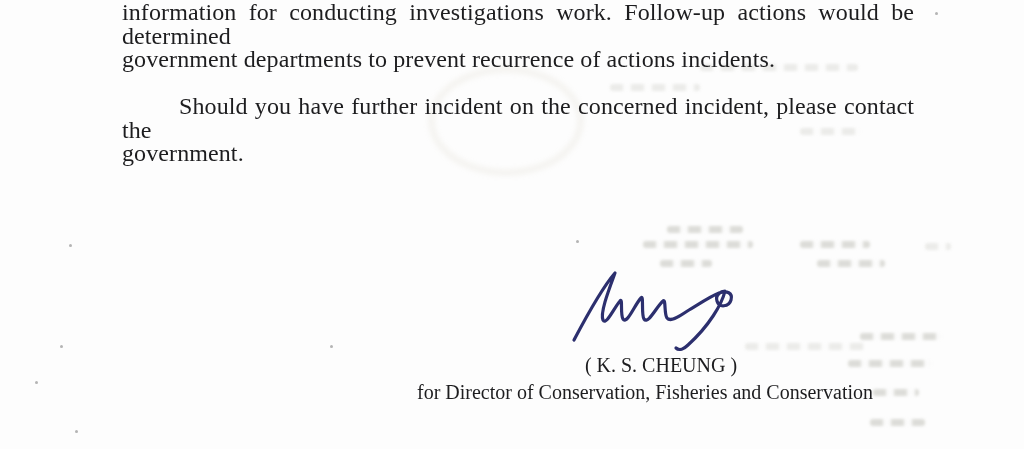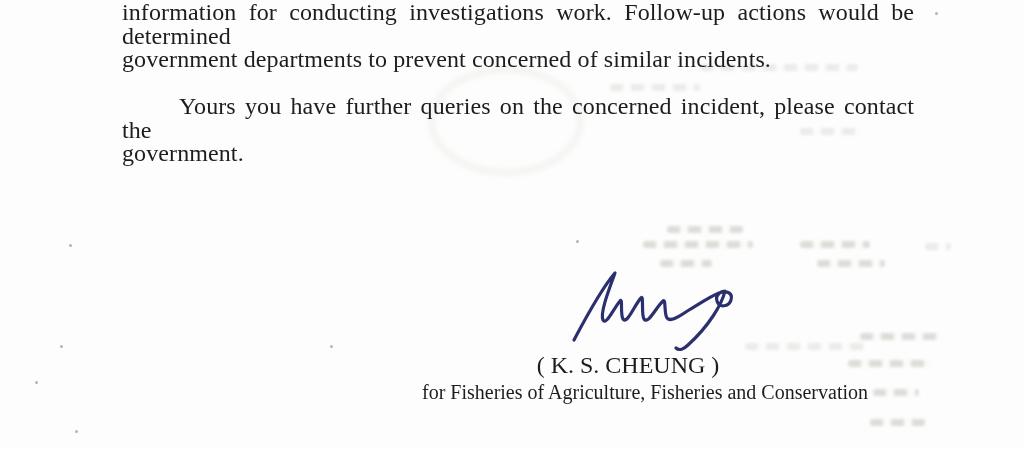--- a/index.html
+++ b/index.html
@@ -22,22 +22,22 @@
   .ln{white-space:normal;}
   .just{text-align:justify;text-align-last:justify;}
   .indent{text-indent:57px;}
   
   .closing{
     position:absolute;left:568px;top:200px;
     font-size:20px;line-height:24px;
   }
   .sig-svg{position:absolute;left:560px;top:264px;}
   .sig-name{
-    position:absolute;left:303px;top:353px;width:650px;
-    text-align:center;font-size:24px;line-height:24px;
+    position:absolute;left:336px;top:353px;width:650px;
+    text-align:center;font-size:20px;line-height:24px;
   }
   .sig-title{
     position:absolute;left:320px;top:380px;width:650px;
     text-align:center;font-size:20px;line-height:24px;
   }
   
   .ghost{
     position:absolute;height:7px;border-radius:3px;
     background:repeating-linear-gradient(90deg,
       rgba(146,146,132,0.30) 0px,rgba(146,146,132,0.30) 13px,
@@ -83,25 +83,25 @@
   <div class="speck" style="left:69px;top:244px;"></div>
   <div class="speck" style="left:60px;top:345px;"></div>
   <div class="speck" style="left:35px;top:381px;"></div>
   <div class="speck" style="left:75px;top:430px;"></div>
   <div class="speck" style="left:330px;top:345px;"></div>
   <div class="speck" style="left:576px;top:240px;"></div>
   <div class="speck" style="left:935px;top:12px;"></div>
 
   <div class="para p1">
     <div class="ln just">information for conducting investigations work.  Follow-up actions would be determined</div>
-    <div class="ln">government departments to prevent concerned of similar incidents.</div>
+    <div class="ln">government departments to prevent recurrence of actions incidents.</div>
   </div>
 
   <div class="para p2">
-    <div class="ln just indent">Yours you have further queries on the concerned incident, please contact the</div>
+    <div class="ln just indent">Should you have further incident on the concerned incident, please contact the</div>
     <div class="ln">government.</div>
   </div>
 
 
   <svg class="sig-svg" width="212" height="94" viewBox="0 0 212 94" fill="none">
     <path d="M14,76
              C24,57 42,24 55,9
              C48,28 40,49 43,56
              C46,62 54,44 60,37
              C63,33 60,50 63,55
@@ -112,15 +112,15 @@
              C111,59 121,51 129,46
              C139,40 151,32 159,29
              C167,26 173,29 171,36
              C169,43 159,44 157,37
              C155,31 161,27 165,27
              C162,40 149,62 128,81
              C124,85 119,87 116,84" stroke="#2c2f6e" stroke-width="3.2" stroke-linecap="round" stroke-linejoin="round"></path>
   </svg>
 
   <div class="sig-name">( K. S. CHEUNG )</div>
-  <div class="sig-title">for Fisheries of Agriculture, Fisheries and Conservation</div>
+  <div class="sig-title">for Director of Conservation, Fisheries and Conservation</div>
 
 </div>
 
 </body></html>

